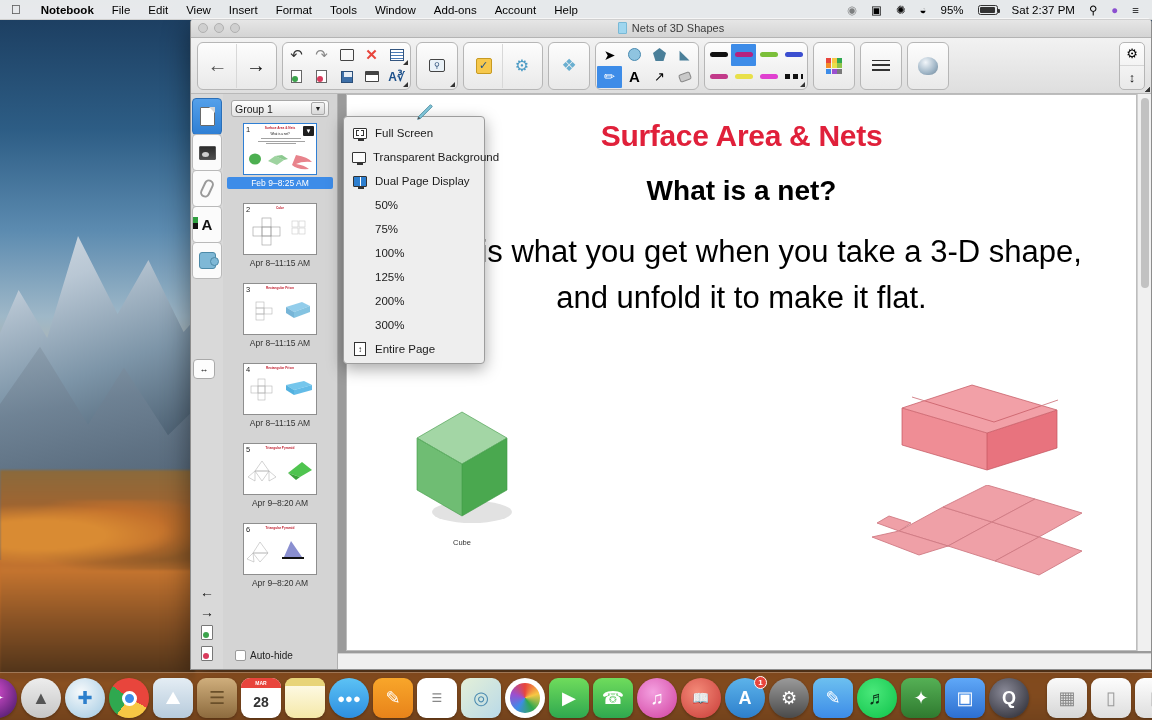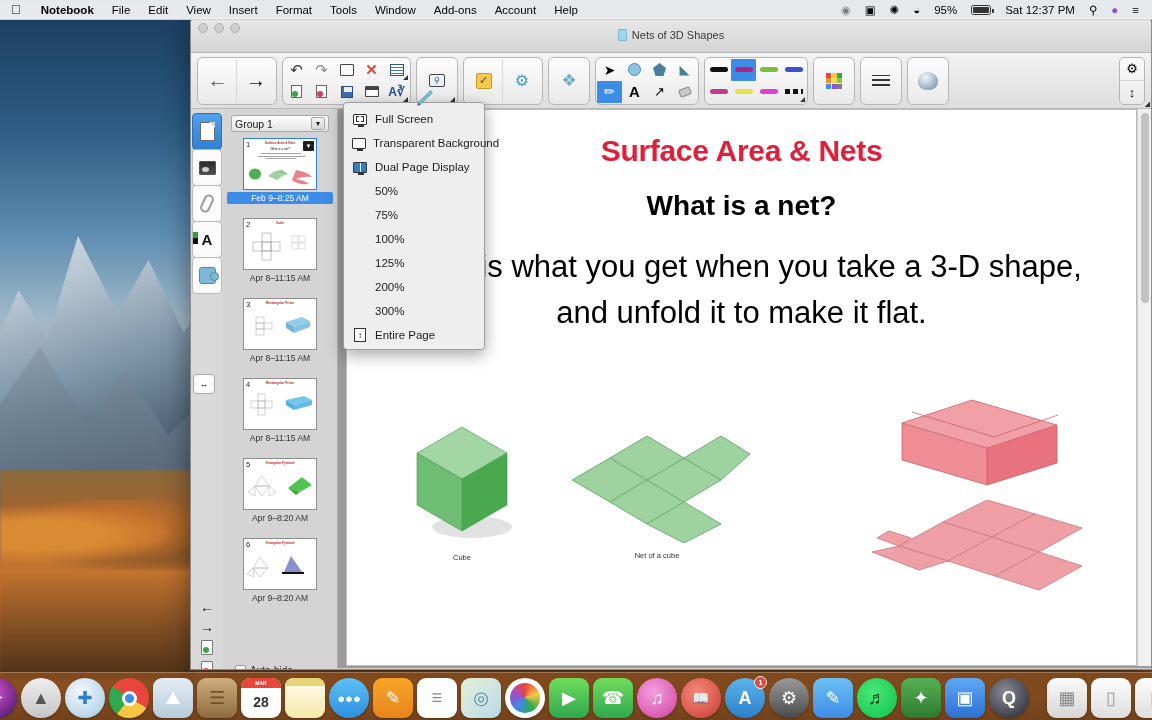--- a/index.html
+++ b/index.html
@@ -57,21 +57,21 @@
   .battery i { position:absolute; left:1px; top:1px; bottom:1px; width:88%; background:#333; border-radius:1px; display:block; }
 
   
   #appwin {
     position:absolute; left:190px; top:18px; width:962px; height:652px;
     background:#ececec; border:1px solid #8d8d8d; border-top:none;
     border-radius:5px 5px 0 0; overflow:hidden; z-index:30;
     box-shadow: 0 8px 28px rgba(0,0,0,.45);
   }
   #titlebar {
-    height:35px; background:linear-gradient(#e8e8e8,#d4d4d4);
+    height:20px; background:linear-gradient(#e8e8e8,#d4d4d4);
     border-bottom:1px solid #b4b4b4; position:relative;
     display:flex; align-items:center; justify-content:center;
     font-size:11px; color:#3b3b3b;
   }
   .traffic { position:absolute; left:7px; top:5px; display:flex; gap:6px; }
   .tl { width:10px; height:10px; border-radius:50%; background:#cfcfcf; border:1px solid #b0b0b0; }
   .title-wrap { display:flex; align-items:center; gap:5px; }
   .title-doc {
     width:9px; height:12px; background:#9fd6ef; border:1px solid #79b9d6; border-radius:1px;
   }
@@ -208,21 +208,21 @@
   }
   .doc-body {
     text-align:center; color:#000; font-size:31px; line-height:1.48;
     margin-top:22px; padding:0 40px;
   }
   .figures { position:absolute; left:0; right:0; top:285px; bottom:0; }
   .fig-label { text-align:center; font-size:7.5px; color:#333; margin-top:4px; }
 
   
   #dropdown {
-    position:absolute; left:343px; top:102px; width:142px;
+    position:absolute; left:343px; top:116px; width:142px;
     background:#eeeeee; border:1px solid #9d9d9d; border-radius:4px;
     box-shadow:0 5px 16px rgba(0,0,0,.35); z-index:80; padding:4px 0 2px 0;
   }
   .dd-item {
     height:24px; display:flex; align-items:center; gap:7px;
     padding-left:8px; font-size:11.5px; color:#1b1b1b;
   }
   .dd-item.hl { background:#3d8ce8; color:#fff; }
   .dd-ico { width:16px; display:flex; align-items:center; justify-content:center; }
   .dd-label { white-space:nowrap; }
@@ -290,21 +290,21 @@
     <div class="mb-r" style="opacity:.45">◉</div>
     <div class="mb-r">▣</div>
     <div class="mb-r">✺</div>
     <div class="mb-r">◒</div>
     <div class="mb-r">95%</div>
     <div class="mb-r">
         <span class="battery">
           <i></i>
         </span>
       </div>
-    <div class="mb-r">Sat 12:37 PM</div>
+    <div class="mb-r">Sat 2:37 PM</div>
     <div class="mb-r">⚲</div>
     <div class="mb-r" style="color:#8b4fd0">●</div>
     <div class="mb-r">≡</div>
   </div>
 </div>
 
 <div id="appwin">
 
   <div id="titlebar">
     <div class="traffic">
@@ -653,33 +653,20 @@
                   <line x1="110" y1="38" x2="110" y2="90"></line>
                 <line x1="20" y1="90" x2="65" y2="116"></line>
                   <line x1="110" y1="90" x2="65" y2="116"></line>
                 <line x1="20" y1="38" x2="65" y2="64"></line>
                   <line x1="110" y1="38" x2="65" y2="64"></line>
               </g>
             </svg>
             <div class="fig-label">Cube</div>
           </div>
 
-          <div style="position:absolute;left:215px;top:28px;width:190px">
-            <svg width="190" height="120" viewBox="0 0 190 120">
-              <g fill="#9ed3a0" stroke="#6fae74" stroke-width="1">
-                <polygon points="10,57 48,35 85,57 48,79"></polygon>
-                <polygon points="48,79 85,57 122,79 85,101"></polygon>
-                <polygon points="85,57 122,35 159,57 122,79"></polygon>
-                <polygon points="48,35 85,13 122,35 85,57"></polygon>
-                <polygon points="122,35 159,13 188,31 159,57"></polygon>
-                <polygon points="85,101 122,79 159,101 122,120"></polygon>
-              </g>
-            </svg>
-            <div class="fig-label">Net of a cube</div>
-          </div>
 
           <div style="position:absolute;left:535px;top:-10px;width:200px">
             <svg width="200" height="115" viewBox="0 0 200 115">
               <polygon points="20,38 90,15 175,40 105,63" fill="#f2a0a7"></polygon>
               <polygon points="20,38 105,63 105,100 20,75" fill="#ef8d95"></polygon>
               <polygon points="105,63 175,40 175,78 105,100" fill="#e8737e"></polygon>
               <g stroke="#c2545e" stroke-width="1" fill="none" opacity=".7">
                 <polygon points="20,38 90,15 175,40 105,63"></polygon>
                 <line x1="105" y1="63" x2="105" y2="100"></line>
                 <line x1="20" y1="38" x2="20" y2="75"></line>

